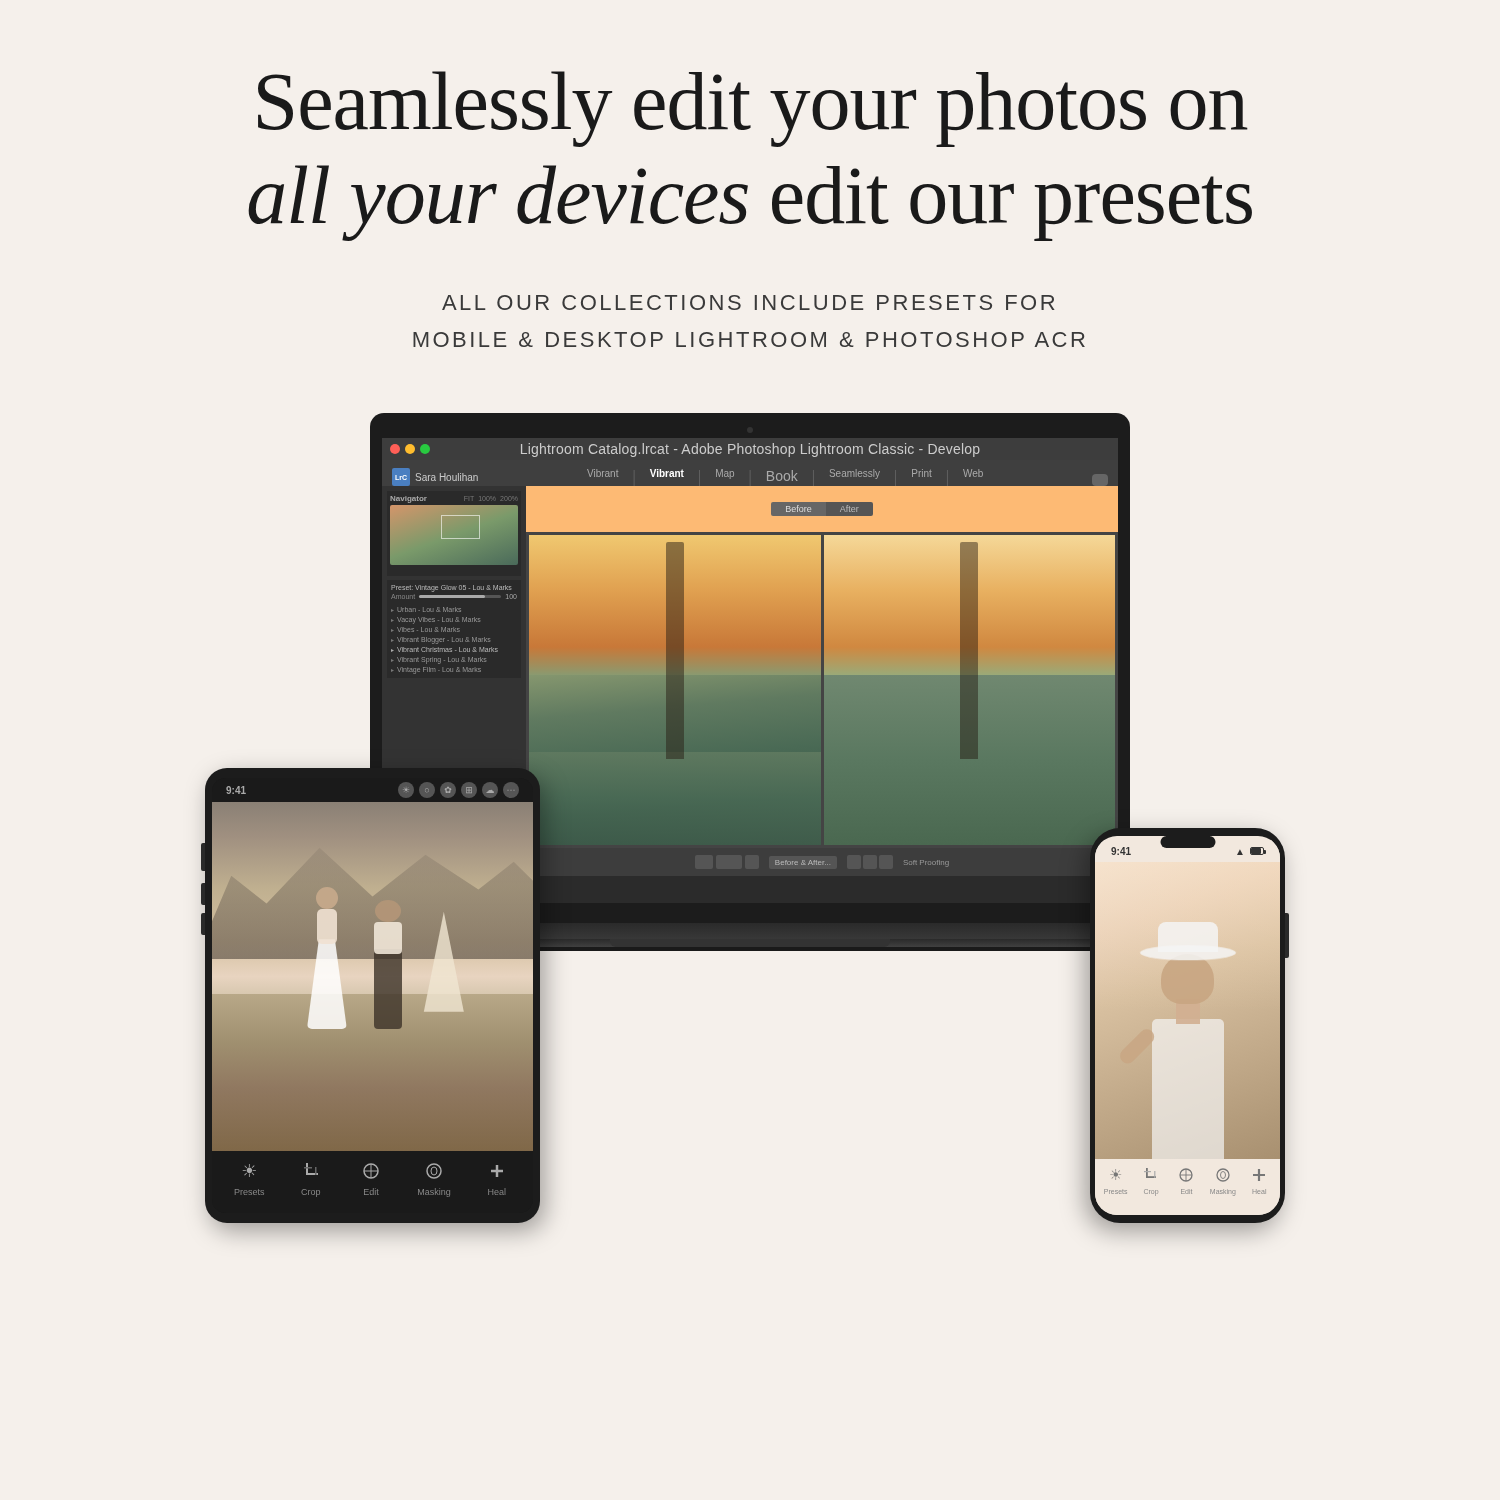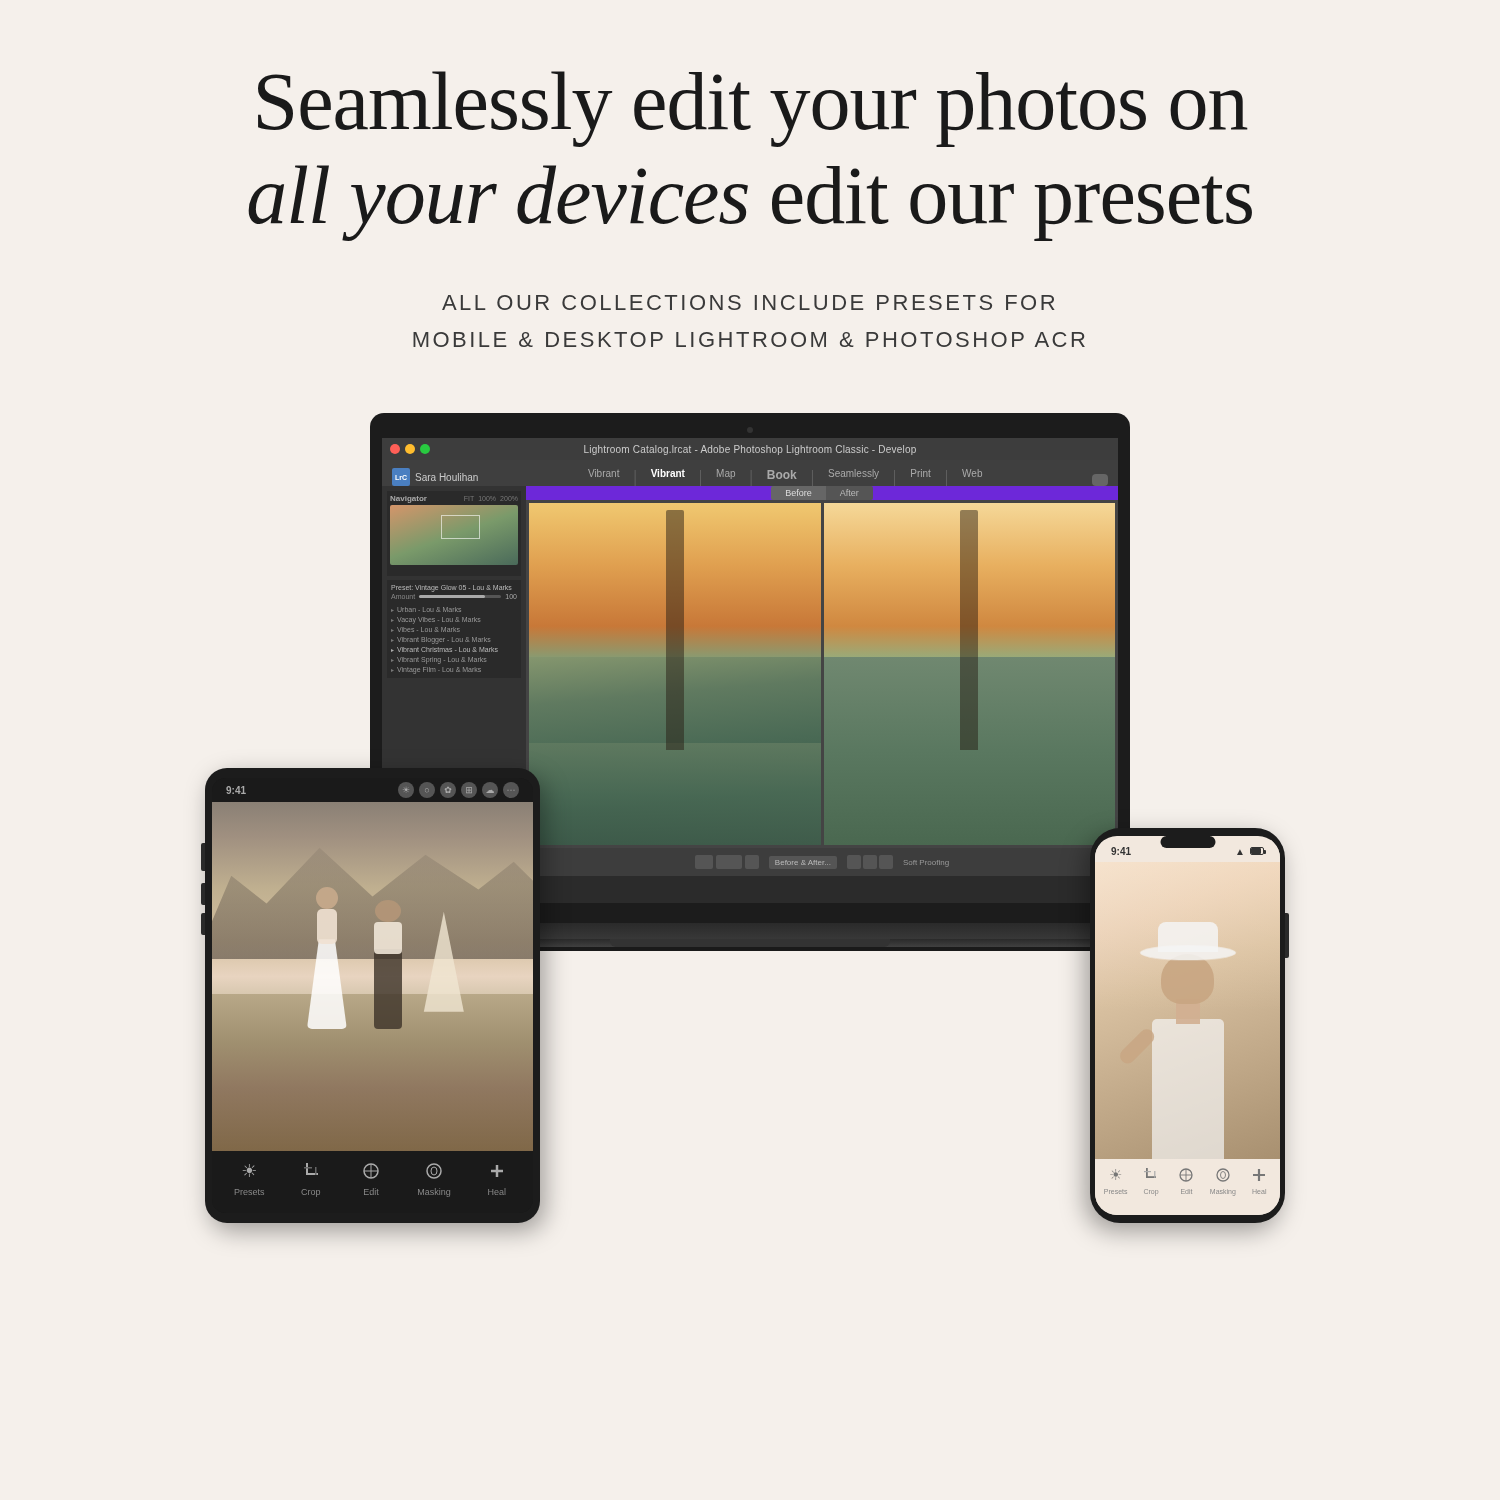--- a/index.html
+++ b/index.html
@@ -42,38 +42,38 @@
         </div>
 
         <div style="background:#2b2b2b; width:100%; height:465px; overflow:hidden;">
 
           <div style="background:#3d3d3d; height:22px; display:flex; align-items:center; justify-content:center; position:relative;">
             <div style="position:absolute; left:8px; display:flex; gap:5px;">
               <div style="width:10px; height:10px; border-radius:50%; background:#ff5f57;"></div>
               <div style="width:10px; height:10px; border-radius:50%; background:#ffbd2e;"></div>
               <div style="width:10px; height:10px; border-radius:50%; background:#28c940;"></div>
             </div>
-            <span style="font-family:Arial,sans-serif; font-size:10px; color:#ccc; letter-spacing:0.2px;">Lightroom Catalog.lrcat - Adobe Photoshop Lightroom Classic - Develop</span>
+            <span style="font-family:Arial,sans-serif; font-size:14px; color:#ccc; letter-spacing:0.2px;">Lightroom Catalog.lrcat - Adobe Photoshop Lightroom Classic - Develop</span>
           </div>
 
           <div style="background:#3f3f3f; height:26px; display:flex; align-items:flex-end; padding:0 10px; justify-content:space-between;">
             <div style="display:flex; align-items:center; gap:5px;">
               <div style="width:18px; height:18px; background:#4a7fc1; display:flex; align-items:center; justify-content:center; font-size:7px; font-weight:bold; color:white; font-family:Arial,sans-serif; border-radius:2px;">
                 <span>LrC</span>
               </div>
               <span style="font-family:Arial,sans-serif; font-size:10px; color:#ccc;">Sara Houlihan</span>
             </div>
             <div style="display:flex; gap:14px;">
               <span style="font-family:Arial,sans-serif; font-size:10px; color:#aaa;">Vibrant</span>
               <span style="color:#666;">|</span>
               <span style="font-family:Arial,sans-serif; font-size:10px; color:#fff; font-weight:bold;">Vibrant</span>
               <span style="color:#666;">|</span>
               <span style="font-family:Arial,sans-serif; font-size:10px; color:#aaa;">Map</span>
               <span style="color:#666;">|</span>
-              <span style="font-family:Arial,sans-serif; font-size:12px; color:#aaa;font-weight:bold;">Book</span>
+              <span style="font-family:Arial,sans-serif; font-size:14px; color:#aaa;">Book</span>
               <span style="color:#666;">|</span>
               <span style="font-family:Arial,sans-serif; font-size:10px; color:#aaa;">Seamlessly</span>
               <span style="color:#666;">|</span>
               <span style="font-family:Arial,sans-serif; font-size:10px; color:#aaa;">Print</span>
               <span style="color:#666;">|</span>
               <span style="font-family:Arial,sans-serif; font-size:10px; color:#aaa;">Web</span>
             </div>
             <div style="width:16px; height:12px; background:#666; border-radius:4px;"></div>
           </div>
 
@@ -132,21 +132,21 @@
                   <li style="font-family:Arial,sans-serif; font-size:7px; color:#999; padding:1.5px 0; display:flex; align-items:center; gap:3px;">
                       <span style="color:#777; font-size:6px;">▸</span>
                       <span>Vintage Film - Lou &amp; Marks</span>
                     </li>
                 </ul>
               </div>
             </div>
 
             <div style="flex:1; background:#4a4a4a; display:flex; flex-direction:column;">
 
-              <div style="display:flex; justify-content:center; gap:0; padding:0 0; background:#6d28d9;">
+              <div style="display:flex; justify-content:center; gap:0; padding:16px 0; background:#fdba74;">
                 <span style="font-family:Arial,sans-serif; font-size:9px; color:#ddd; padding:2px 14px; background:#666; border-radius:2px 0 0 2px;">Before</span>
                 <span style="font-family:Arial,sans-serif; font-size:9px; color:#bbb; padding:2px 14px; background:#555; border-radius:0 2px 2px 0;">After</span>
               </div>
 
               <div style="display:flex; flex:1; gap:3px; padding:3px; background:#444;">
 
                 <div style="flex:1; overflow:hidden; position:relative;">
 
                   <div style="width:100%; height:100%; background:linear-gradient(175deg, #e8c090 0%, #d4904a 15%, #c07830 25%, #8a9a70 40%, #607a60 55%, #4a6a55 70%, #3a5a48 85%, #6a7a60 100%); position:relative;">
 

